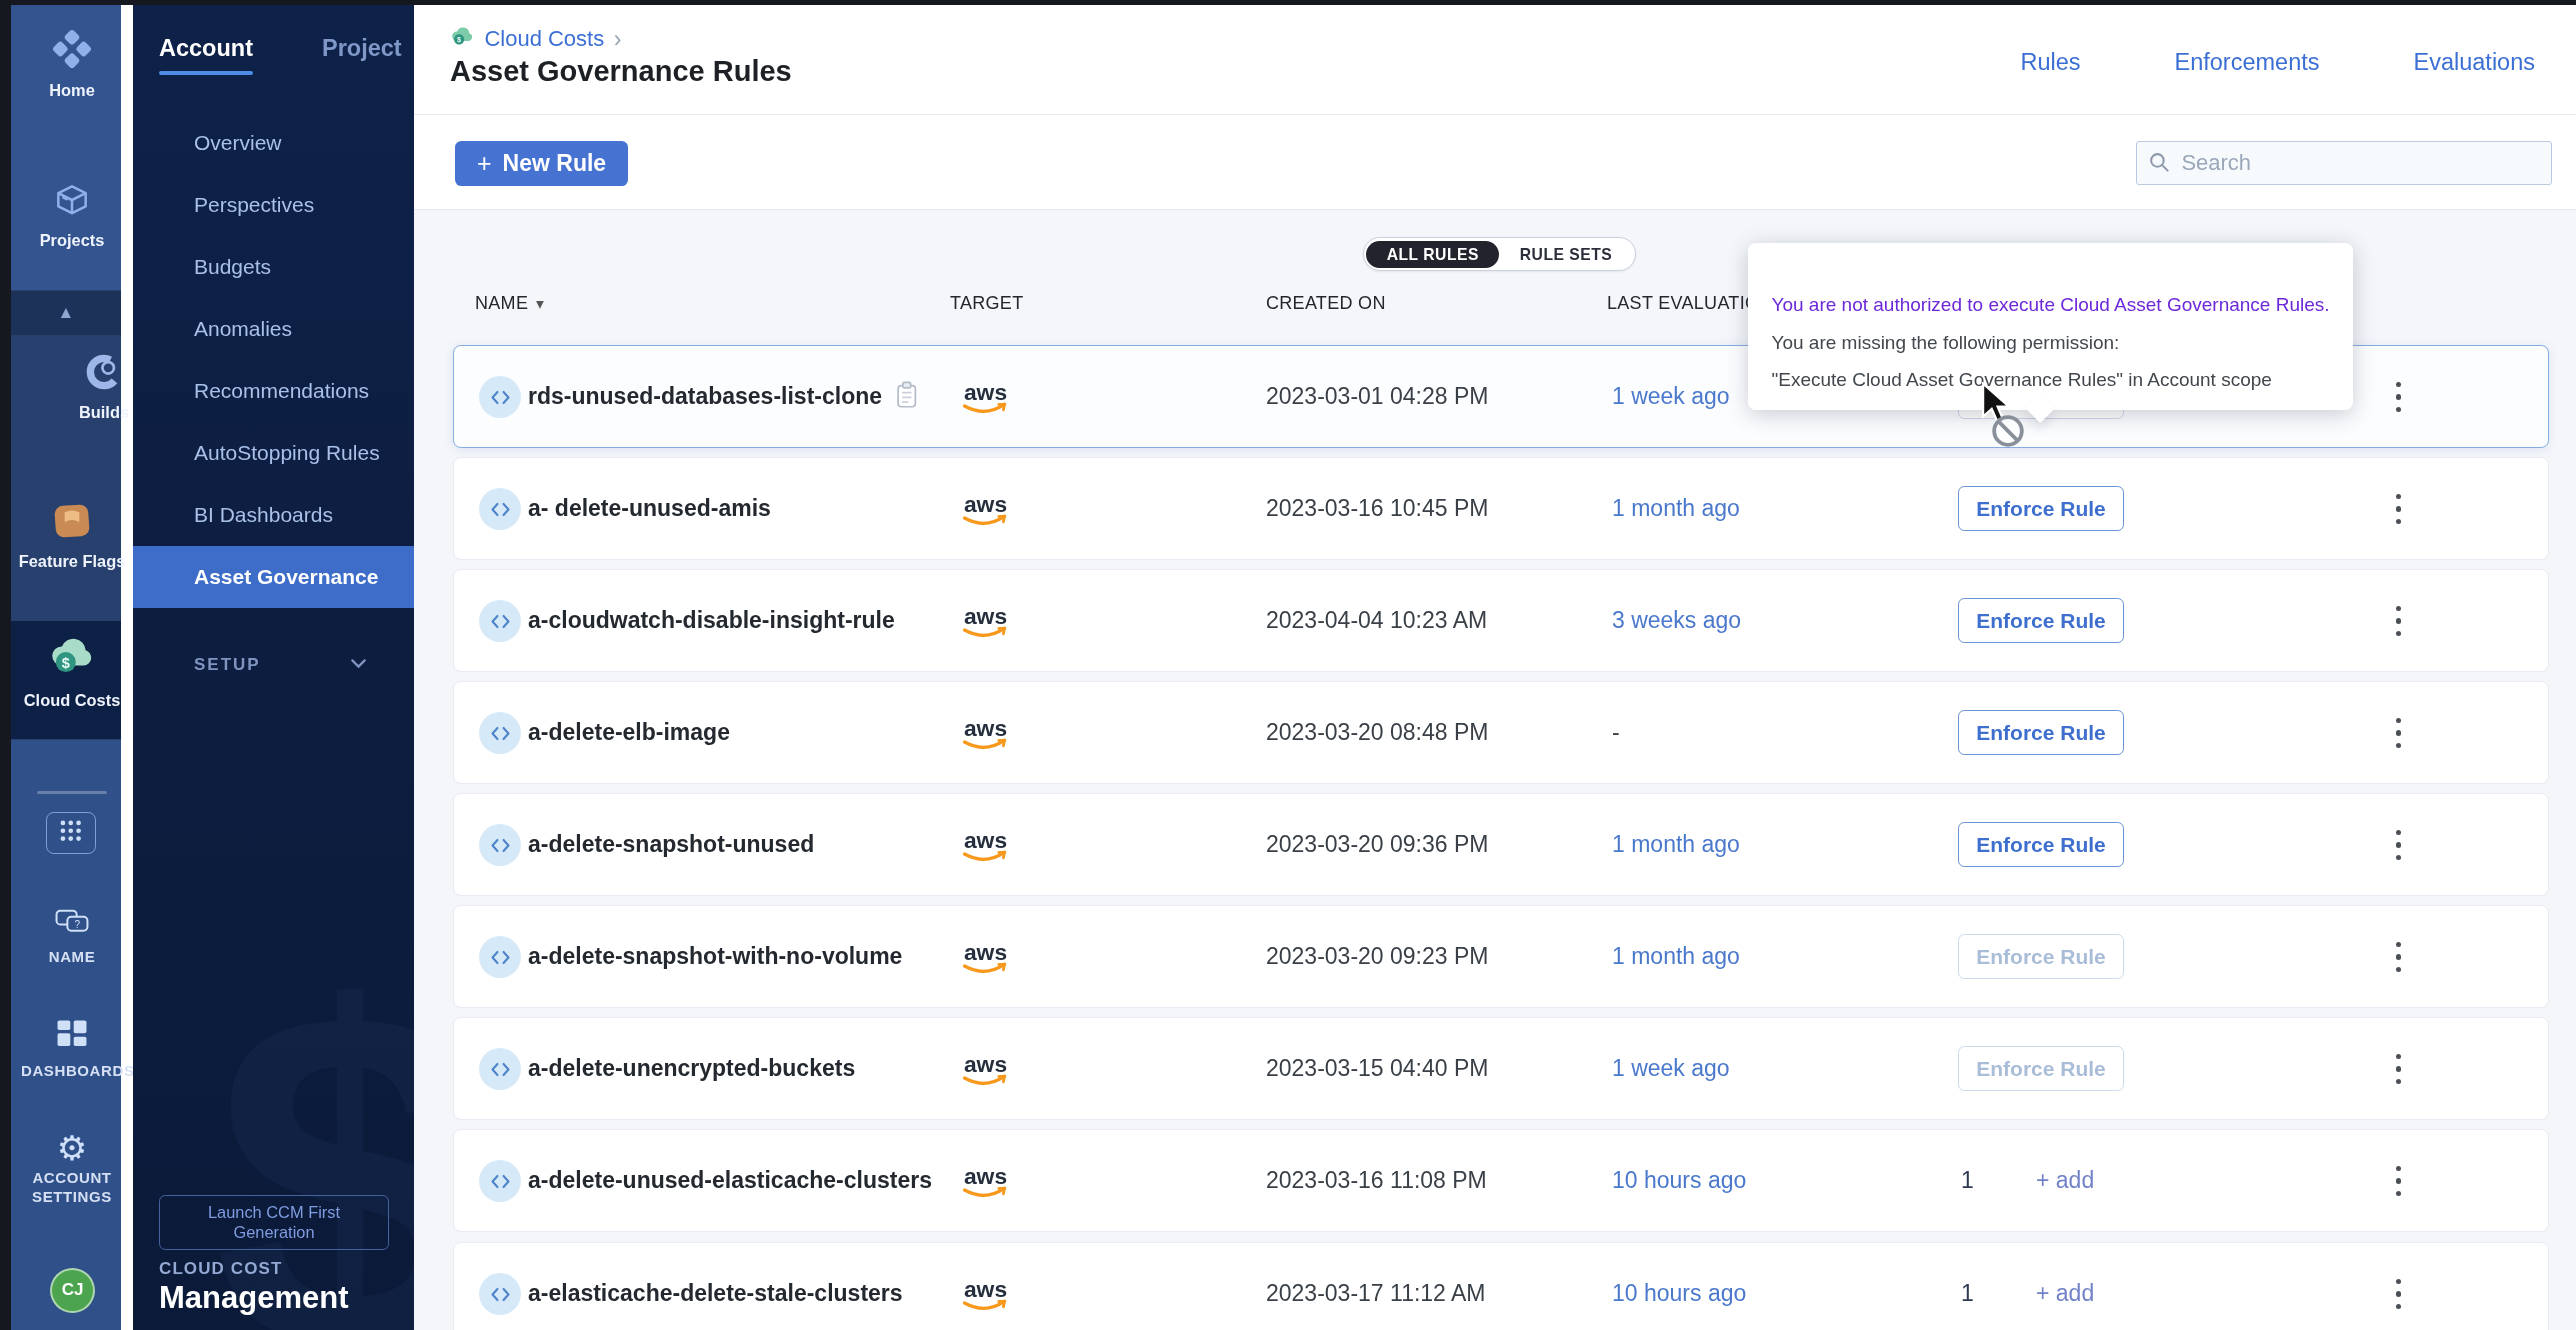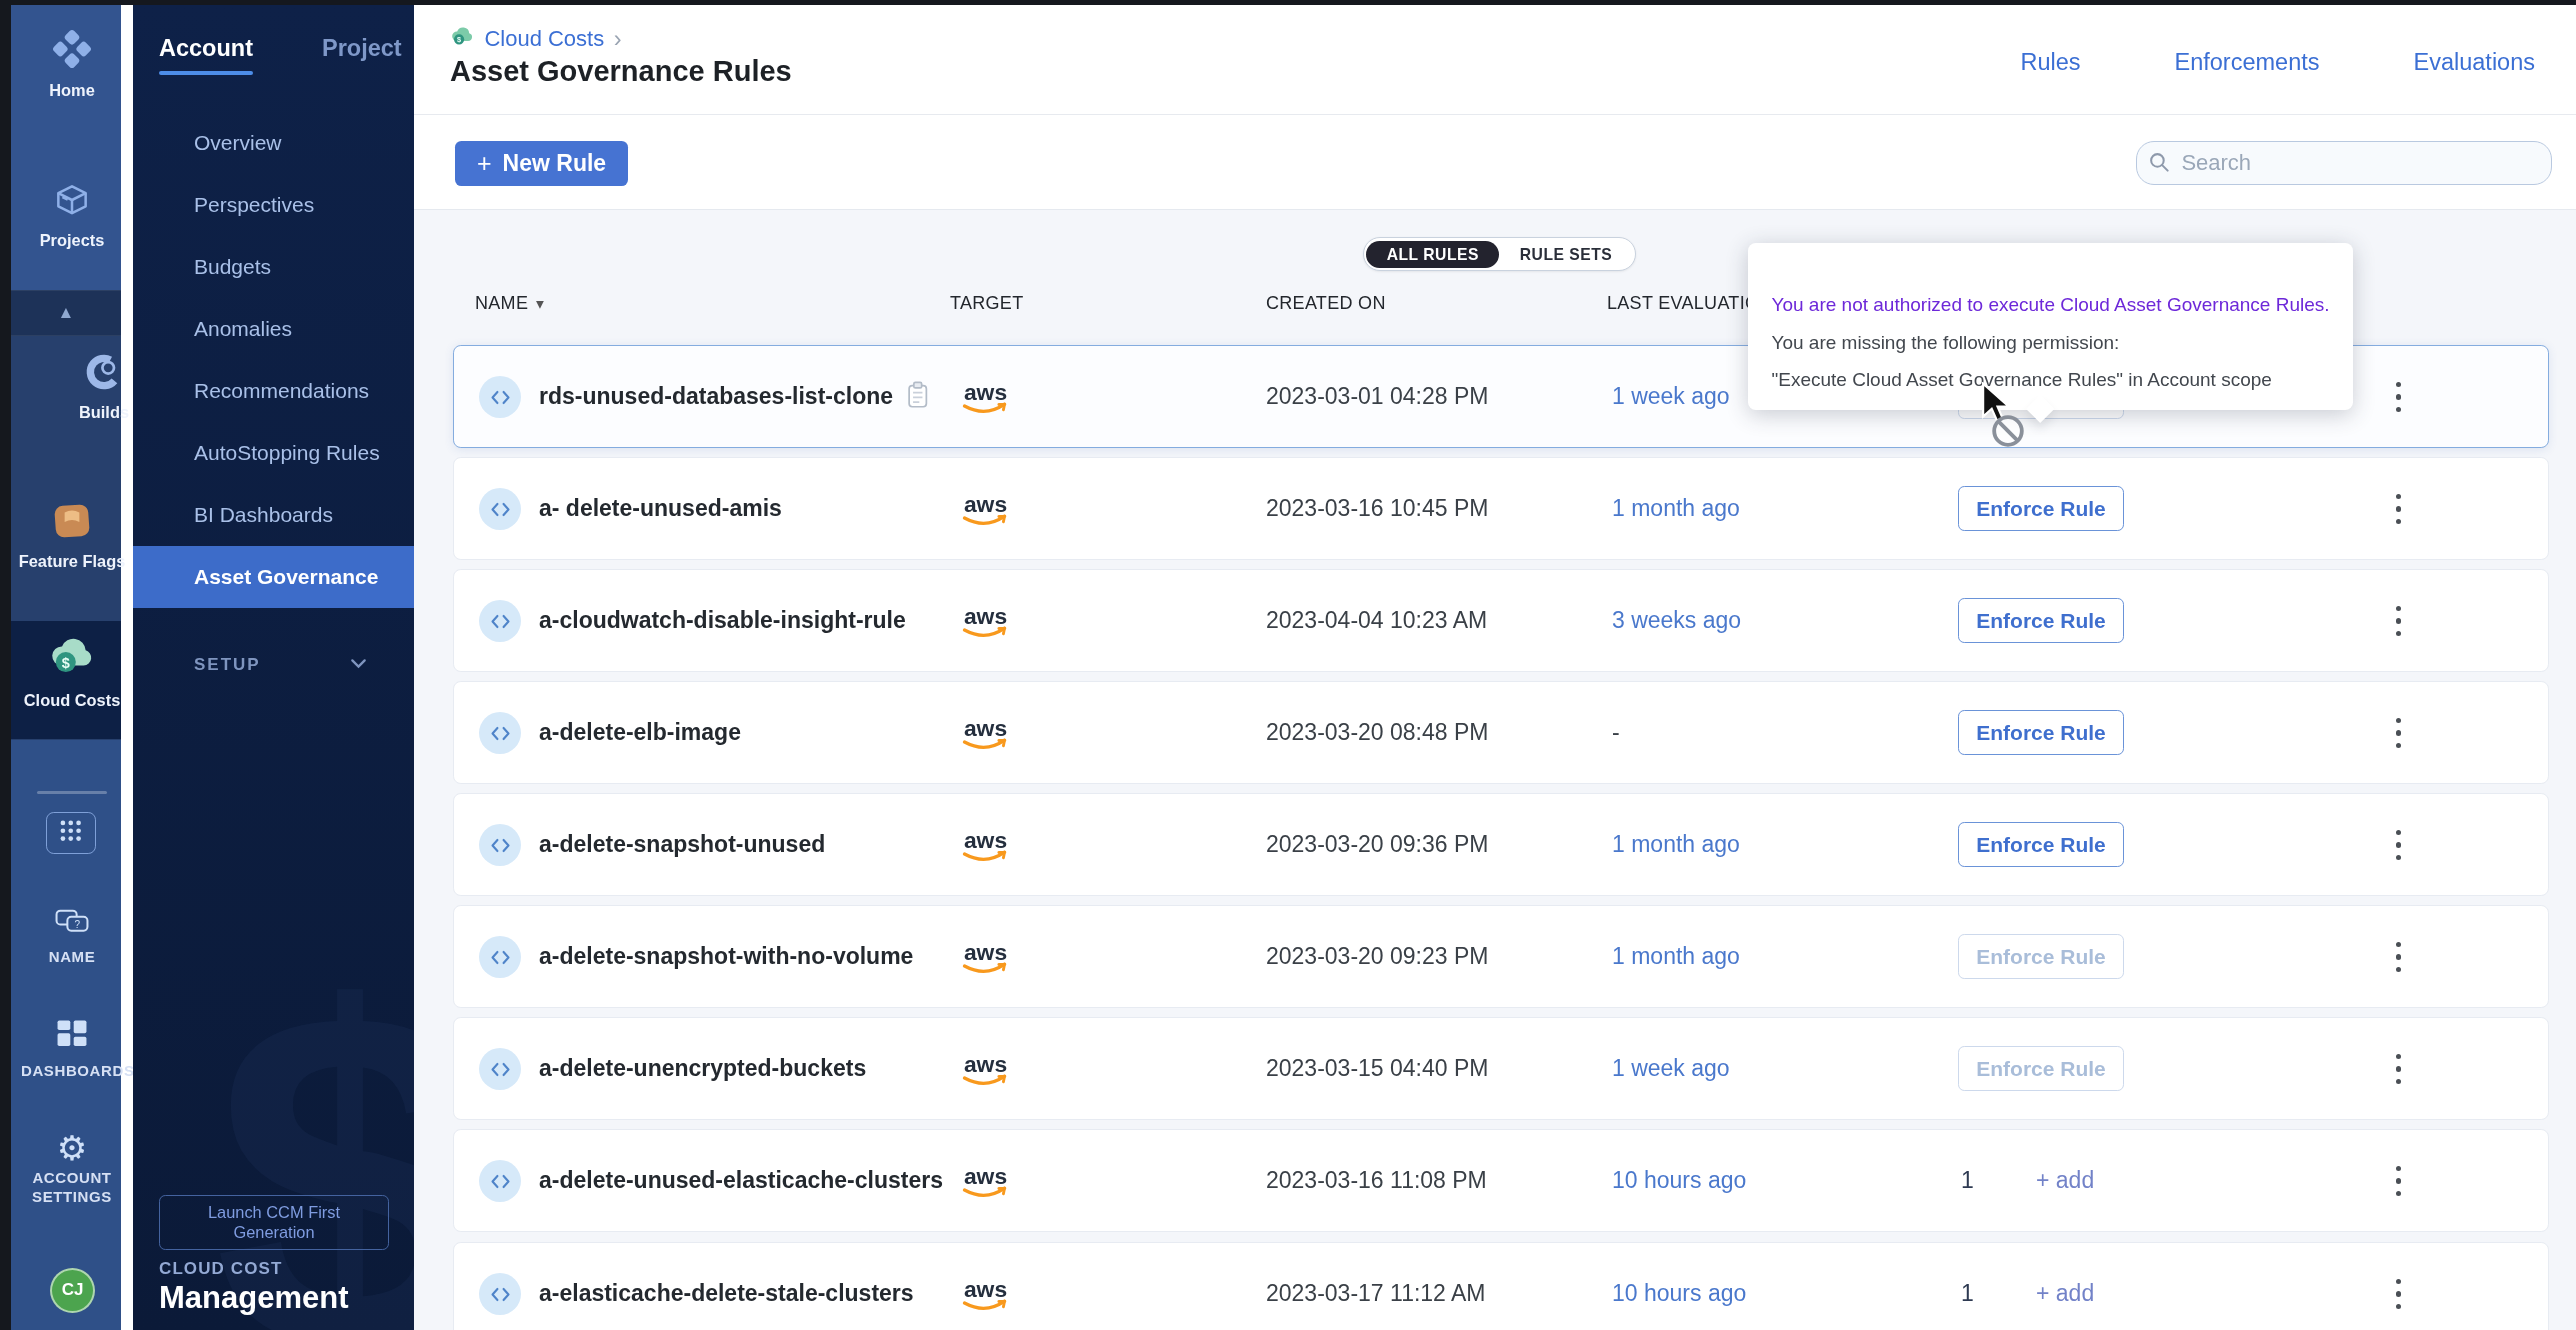--- a/index.html
+++ b/index.html
@@ -56,21 +56,21 @@
   .crumb-sep{color:#9aa4b2;font-size:23.5px;}
   .page-title{position:absolute;left:36px;top:50px;font-size:29px;font-weight:700;color:#1d2126;}
   .header-links{position:absolute;right:41px;top:44px;display:flex;gap:94px;}
   .hlink{font-size:23.5px;font-weight:500;color:var(--link-blue,#3b6fd4);cursor:pointer;}
 
   .toolbar{left:414px;top:115px;width:2162px;height:95px;background:#fff;border-bottom:0.8px solid #e5e9ef;box-sizing:border-box;}
   .new-rule{position:absolute;left:41px;top:26px;height:45px;padding:0 22px;background:var(--accent-blue,#4673d2);
     color:#fff;font-size:23px;font-weight:600;border:none;border-radius:6.3px;display:flex;align-items:center;gap:11px;
     font-family:inherit;cursor:pointer;}
   .new-rule .plus{font-size:25px;font-weight:400;}
-  .search-box{position:absolute;right:24px;top:26px;width:416px;height:44px;border:1.6px solid #b9c9e0;border-radius:18px;
+  .search-box{position:absolute;right:24px;top:26px;width:416px;height:44px;border:1.6px solid #b9c9e0;border-radius:3px;
     background:#f7fafd;display:flex;align-items:center;gap:9.4px;padding:0 11px;box-sizing:border-box;}
   .search-box input{border:none;background:transparent;outline:none;font-size:22px;color:#333;width:100%;font-family:inherit;}
   .search-box input::placeholder{color:#9aa7b8;}
 
   .content{left:414px;top:210px;width:2162px;height:1121px;background:#f4f6fa;}
 
   
   .segmented{left:1363px;top:237px;height:34px;background:#fff;border:1.6px solid #c9d2de;border-radius:20.4px;
     display:flex;align-items:center;padding:2.3px;box-sizing:border-box;box-shadow:0 0.8px 2.3px rgba(0,0,0,.08);z-index:5;}
   .seg{padding:0 20.4px;height:27px;line-height:27px;border-radius:15.7px;font-size:15.7px;font-weight:700;
@@ -80,21 +80,21 @@
   
   .th{position:absolute;top:293px;font-size:18px;font-weight:400;color:#23272d;letter-spacing:0.3px;z-index:2;}
   .sort-caret{color:#555;font-size:15.7px;margin-left:7.8px;}
 
   
   .row{position:absolute;left:453px;width:2096px;height:103px;background:#fff;border:1.6px solid #e7ebf2;
     border-radius:7.8px;box-sizing:border-box;z-index:1;}
   .row.selected{border-color:#84acdf;background:#fcfdff;box-shadow:0 1.6px 9.4px rgba(60,100,180,.12);}
   .c-icon{position:absolute;left:25px;top:30px;width:42px;height:42px;border-radius:50%;background:#d6e9f9;
     display:flex;align-items:center;justify-content:center;}
-  .namewrap{position:absolute;left:85px;top:0;height:100%;display:flex;align-items:center;gap:12.5px;}
+  .namewrap{position:absolute;left:74px;top:0;height:100%;display:flex;align-items:center;gap:12.5px;}
   .c-name{font-size:23px;font-weight:600;color:#24292f;}
   .c-target{position:absolute;left:501px;top:0;height:100%;display:flex;align-items:center;}
   .c-created{position:absolute;left:812px;top:0;height:100%;display:flex;align-items:center;font-size:23px;color:#3a4047;}
   .c-lasteval{position:absolute;left:1158px;top:0;height:100%;display:flex;align-items:center;
     font-size:23px;color:var(--eval-blue,#4a78cc);cursor:pointer;}
   .c-lasteval.muted{color:#3a4047;cursor:default;}
   .enforce{position:absolute;left:1504px;top:28px;width:166px;height:45px;border-radius:6.3px;background:#fff;
     border:1.6px solid #6a93d8;color:#3f6fce;font-size:21px;font-weight:600;font-family:inherit;cursor:pointer;}
   .enforce.disabled{border-color:#cdd9ec;color:#a9bdd9;cursor:not-allowed;}
   .c-count{position:absolute;left:1507px;top:0;height:100%;display:flex;align-items:center;font-size:23px;color:#2e3a52;}

